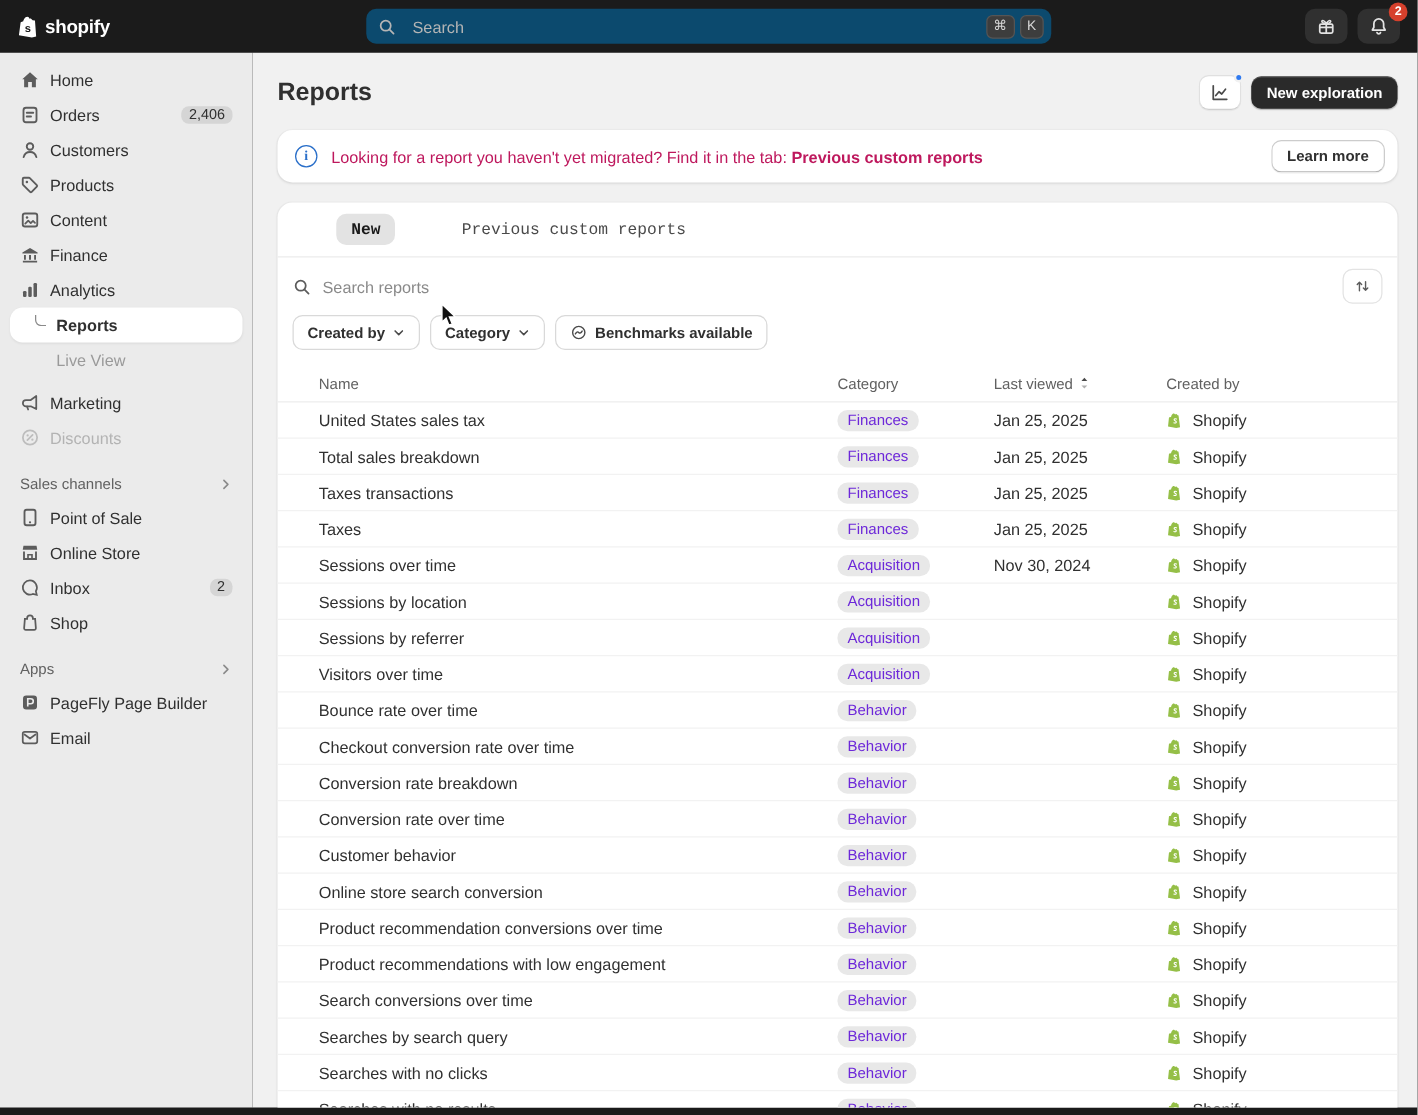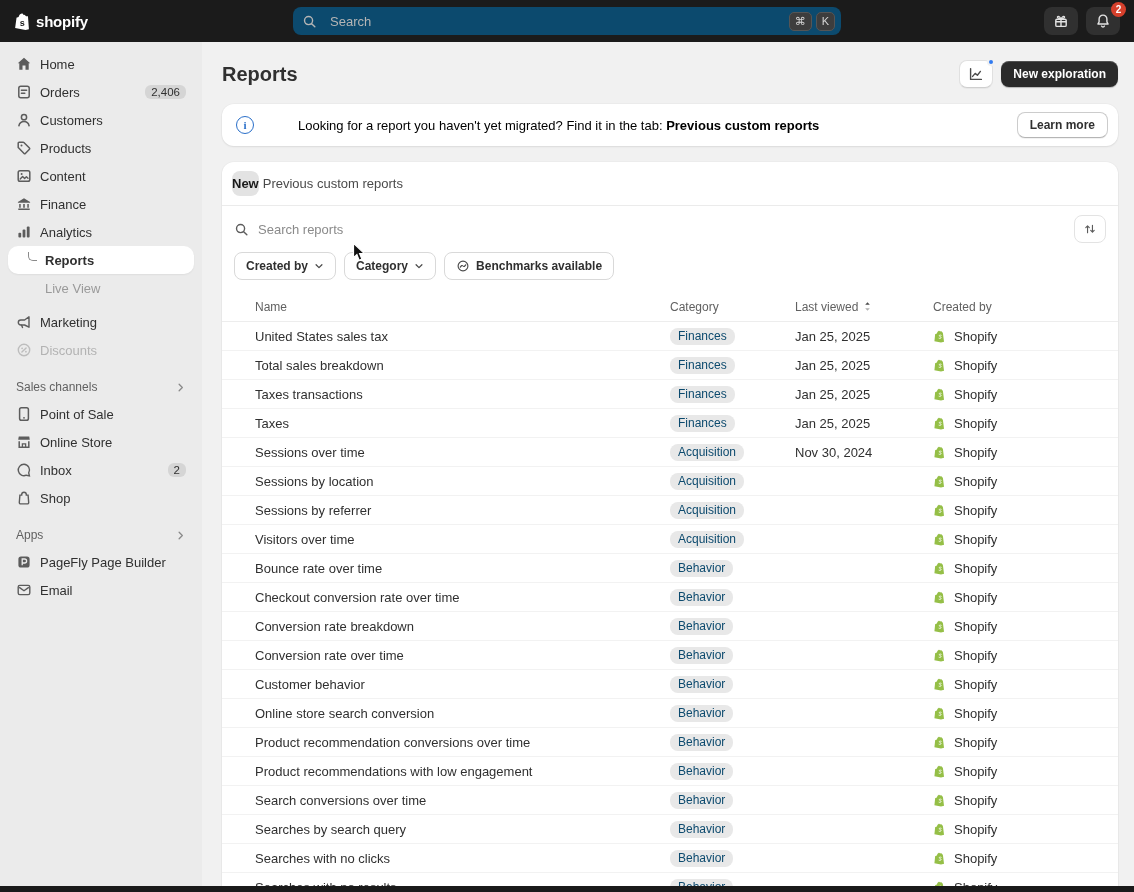--- a/index.html
+++ b/index.html
@@ -40,45 +40,45 @@
   .main { position:absolute; top:42px; left:202px; right:0; bottom:6px; background:#f1f1f1; padding:16px 16px 0 20px; overflow:hidden; }
   .page-header { display:flex; align-items:center; justify-content:space-between; height:32px; }
   .page-header h1 { font-size:20px; font-weight:700; color:#303030; }
   .header-actions { display:flex; gap:8px; align-items:center; }
   .icon-btn { position:relative; width:34px; height:28px; background:#fff; border:1px solid #e0e0e0; border-bottom-color:#cfcfcf; border-radius:8px; display:flex; align-items:center; justify-content:center; color:#4a4a4a; box-shadow:0 1px 0 rgba(0,0,0,.04); cursor:pointer; }
   .blue-dot { position:absolute; top:-3px; right:-3px; width:8px; height:8px; border-radius:50%; background:var(--attention-dot-blue); border:2px solid #f1f1f1; }
   .primary-btn { background:#2a2a2a; color:#fff; border:none; border-radius:8px; padding:6px 12px; font-size:12px; font-weight:700; box-shadow:inset 0 1px 0 rgba(255,255,255,.18), 0 1px 1px rgba(0,0,0,.25); cursor:pointer; }
 
   .banner { margin-top:14px; background:#fff; border-radius:12px; box-shadow:0 1px 2px rgba(0,0,0,.08), 0 0 0 1px rgba(0,0,0,.02); padding:8px 10px 8px 14px; display:flex; align-items:center; gap:11px; min-height:40px; }
   .info-icon { width:18px; height:18px; border-radius:50%; border:1.6px solid var(--info-blue); color:var(--info-blue); font-size:11px; font-weight:700; display:flex; align-items:center; justify-content:center; flex:none; font-family:"Liberation Serif",serif; }
-  .banner-text { font-size:13px; color:#000000;margin-left:33px; }
+  .banner-text { font-size:13px; color:#be185d; }
   .banner-text strong { font-weight:700; }
   .secondary-btn { margin-left:auto; background:#fff; border:1px solid #ccc; border-bottom-color:#b5b5b5; border-radius:8px; padding:5px 12px; font-size:12px; font-weight:700; color:#303030; box-shadow:0 1px 0 rgba(0,0,0,.05); flex:none; cursor:pointer; }
 
   .card { margin-top:16px; background:#fff; border-radius:12px 12px 0 0; box-shadow:0 1px 2px rgba(0,0,0,.07), 0 0 0 1px rgba(0,0,0,.02); }
   .tabs { display:flex; gap:4px; align-items:center; padding:8px 10px; height:44px; border-bottom:1px solid #ebebeb; }
-  .tab { border:none; background:transparent; font-size:13px; color:#4a4a4a; padding:5px 0; border-radius:8px; cursor:pointer; font-family:Liberation Sans, sans-serif; }
+  .tab { border:none; background:transparent; font-size:13px; color:#4a4a4a; padding:5px 12px; border-radius:8px; cursor:pointer; font-family:Liberation Mono, monospace;margin-left:37px; }
   .tab.active { background:#e3e3e3; color:#1a1a1a; font-weight:700; }
 
   .search-row { display:flex; align-items:center; gap:9px; padding:0 12px; height:46px; }
   .search-row .icon { color:#5c5c5c; }
   .search-input { flex:1; border:none; outline:none; background:transparent; font-size:13px; color:#303030; font-family:inherit; }
   .search-input::placeholder { color:#8a8a8a; }
   .sort-btn { width:32px; height:28px; border:1px solid #e3e3e3; background:#fff; border-radius:8px; color:#4a4a4a; display:flex; align-items:center; justify-content:center; cursor:pointer; flex:none; }
 
   .filters { display:flex; gap:8px; padding:0 12px 12px; align-items:center; }
   .chip { display:flex; align-items:center; gap:6px; height:28px; padding:0 11px; background:#fff; border:1px solid #d9d9d9; border-radius:8px; font-size:12px; font-weight:700; color:#303030; cursor:pointer; font-family:inherit; }
   .chip .icon { color:#4a4a4a; }
 
   .t-head, .tr { display:grid; grid-template-columns:minmax(0,1fr) 125px 138px 152px; align-items:center; padding:0 33px; }
   .t-head { height:30px; border-bottom:1px solid #ededed; }
   .th { font-size:12px; color:#616161; display:flex; align-items:center; gap:5px; }
   .tr { height:29px; border-bottom:1px solid #f2f2f2; font-size:13px; cursor:pointer; }
   .td.name { white-space:nowrap; overflow:hidden; text-overflow:ellipsis; padding-right:12px; }
-  .cat-badge { display:inline-block; background:#e8e8e8; color:#0c4a6e; font-size:12px; padding:1px 8px 2px; border-radius:8px; }
+  .cat-badge { display:inline-block; background:#e8e8e8; color:#6d28d9; font-size:12px; padding:1px 8px 2px; border-radius:8px; }
   .td.createdby { display:flex; align-items:center; gap:6px; }
   .td.createdby .icon { color:var(--brand-green); }
 
   .cursor { position:absolute; left:352px; top:242px; z-index:99; pointer-events:none; }
 </style>
 </head>
 <body>
 
 <header class="topbar">
   <div class="topbar-left">

